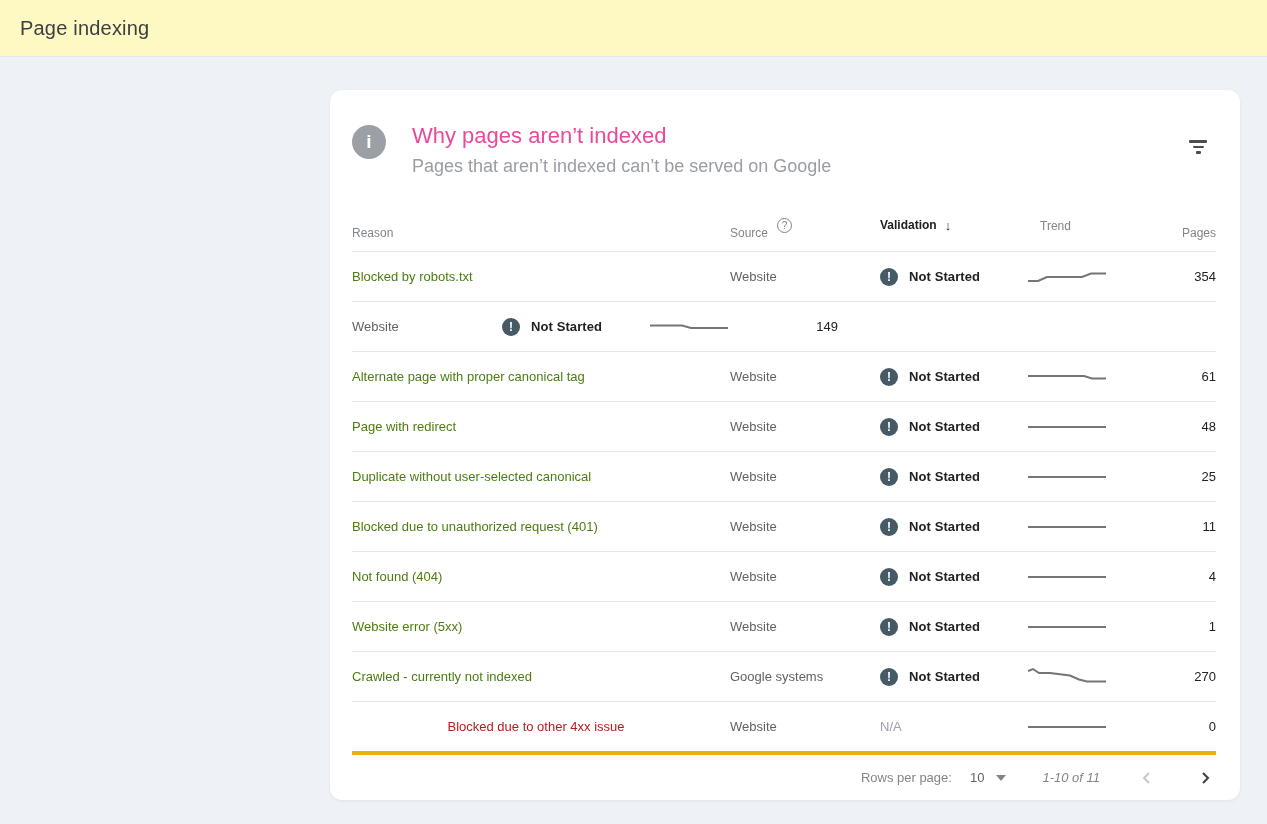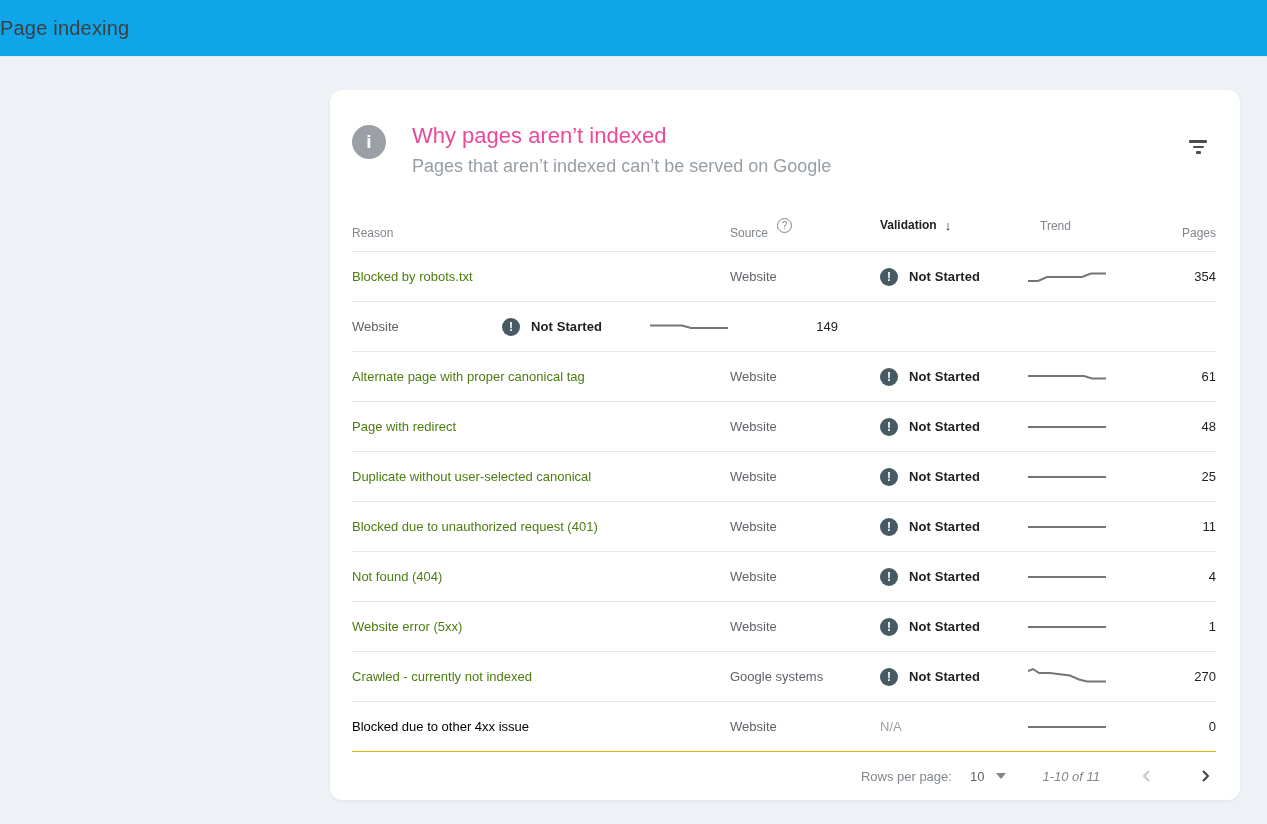--- a/index.html
+++ b/index.html
@@ -4,22 +4,22 @@
 <style>
   * { margin:0; padding:0; box-sizing:border-box; }
   html,body { width:1267px; height:824px; overflow:hidden; }
   body {
     font-family:"Liberation Sans", sans-serif;
     background:#eef1f6;
     color:#202124;
   }
   
   .topbar {
-    height:57px; background:#0ea5e9; border-bottom:1px solid #e6e8eb;
-    display:flex; align-items:center; 
+    height:57px; background:#fef9c3; border-bottom:1px solid #e6e8eb;
+    display:flex; align-items:center; padding-left:20px;
   }
   .topbar-title { font-size:20px; color:#3c4043; letter-spacing:.2px; }
 
   
   .card {
     position:relative;
     margin:33px 27px 0 330px;
     width:910px; height:710px;
     background:#fff; border-radius:12px;
     box-shadow:0 1px 3px rgba(60,64,67,.08);
@@ -67,26 +67,26 @@
   .cell-source { font-size:13px; color:#5f6368; }
   .badge {
     width:18px; height:18px; border-radius:50%; background:#455a64;
     color:#fff; font-size:12px; font-weight:bold;
     display:inline-flex; align-items:center; justify-content:center;
     flex:0 0 auto;
   }
   .val-text { font-size:13px; font-weight:bold; color:#202124; margin-left:11px; letter-spacing:.1px; }
   .val-na { font-size:13px; color:#9aa0a6; }
   .cell-pages { font-size:13px; color:#202124; }
-  .muted-row .cell-reason { color:#000000; }
+  .muted-row .cell-reason { color:#b91c1c;text-align:center; }
   .sparkline { display:block; }
 
   
   .tfoot {
-    height:49px; margin:0 24px 0 22px; border-top:1px solid #eab308;
+    height:49px; margin:0 24px 0 22px; border-top:4px solid #eab308;
     display:flex; align-items:center; justify-content:flex-end;
     font-size:13px; color:#80868b;
   }
   .rpp-label { margin-right:18px; }
   .rpp-select { display:flex; align-items:center; cursor:pointer; }
   .rpp-value { color:#5f6368; }
   .caret-down {
     width:0; height:0; margin-left:12px;
     border-left:5px solid transparent; border-right:5px solid transparent;
     border-top:6px solid #80868b;

